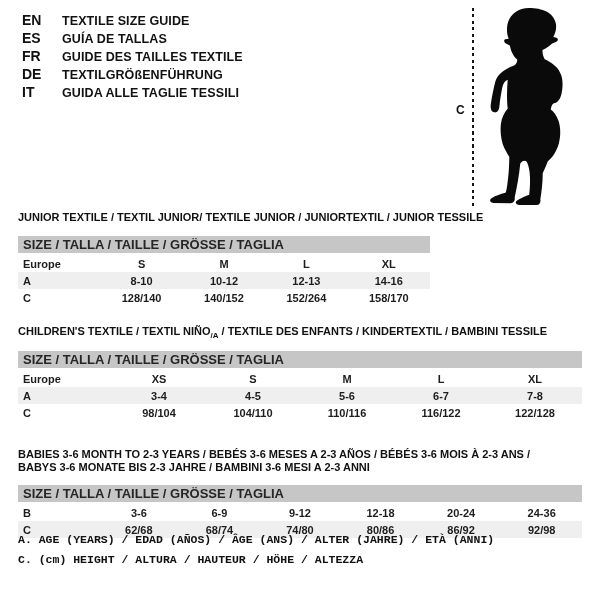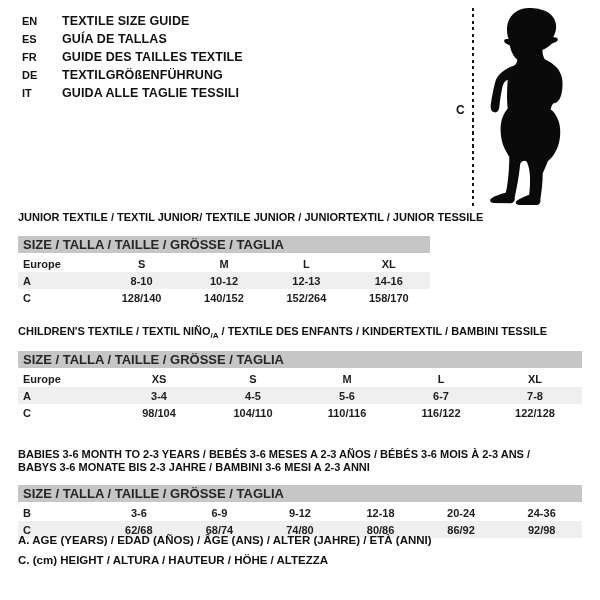--- a/index.html
+++ b/index.html
@@ -2,21 +2,21 @@
 <html><head>
 <meta charset="utf-8">
 <style>
   * { margin:0; padding:0; box-sizing:border-box; }
   body { background:#ffffff; font-family:"Liberation Sans", sans-serif; }
   .page { position:relative; width:600px; height:600px; background:#ffffff; overflow:hidden; color:#111; }
 
   
   .lang-block { position:absolute; top:11px; left:22px; }
   .lang-row { height:18px; line-height:18px; white-space:nowrap; }
-  .lang-code { display:inline-block; width:40px; font-weight:bold; font-size:11px; color:#111; }
+  .lang-code { display:inline-block; width:40px; font-weight:bold; font-size:14px; color:#111; }
   .lang-label { font-weight:bold; font-size:12.5px; color:#111; letter-spacing:0.1px; }
 
   
   .c-label { position:absolute; left:456px; top:103px; font-weight:bold; font-size:12px; color:#111; }
   .dash-line { position:absolute; left:472px; top:8px; width:2px; height:199px;
                background:repeating-linear-gradient(to bottom,#151515 0 3px, transparent 3px 6.5px); }
   .baby-svg { position:absolute; left:479px; top:6px; }
 
   
   .sec { position:absolute; left:18px; }
@@ -32,21 +32,21 @@
   .size-bar { background:#c6c6c6; height:17px; line-height:17px; font-weight:bold; font-size:13px;
               padding-left:5px; color:#262626; margin-bottom:2px; }
 
   table.size-table { width:100%; border-collapse:collapse; table-layout:fixed; }
   table.size-table td { height:17px; font-size:11px; font-weight:bold; color:#1d1d1d; text-align:center; padding:0; }
   table.size-table td.lbl { text-align:left; padding-left:5px; }
   col.c-label { width:70px; }
   tr.stripe { background:#efefef; }
 
   
-  .notes { position:absolute; left:18px; top:530px; }
+  .notes { position:absolute; left:18px; top:530px;font-family:Liberation Mono, monospace; }
   .note-line { font-weight:bold; font-size:11.5px; line-height:20px; color:#111; white-space:nowrap; }
 </style>
 </head>
 <body>
 
 <div class="page">
 
   <div class="lang-block">
     <div class="lang-row">
       <span class="lang-code">EN</span><span class="lang-label">TEXTILE SIZE GUIDE</span>

